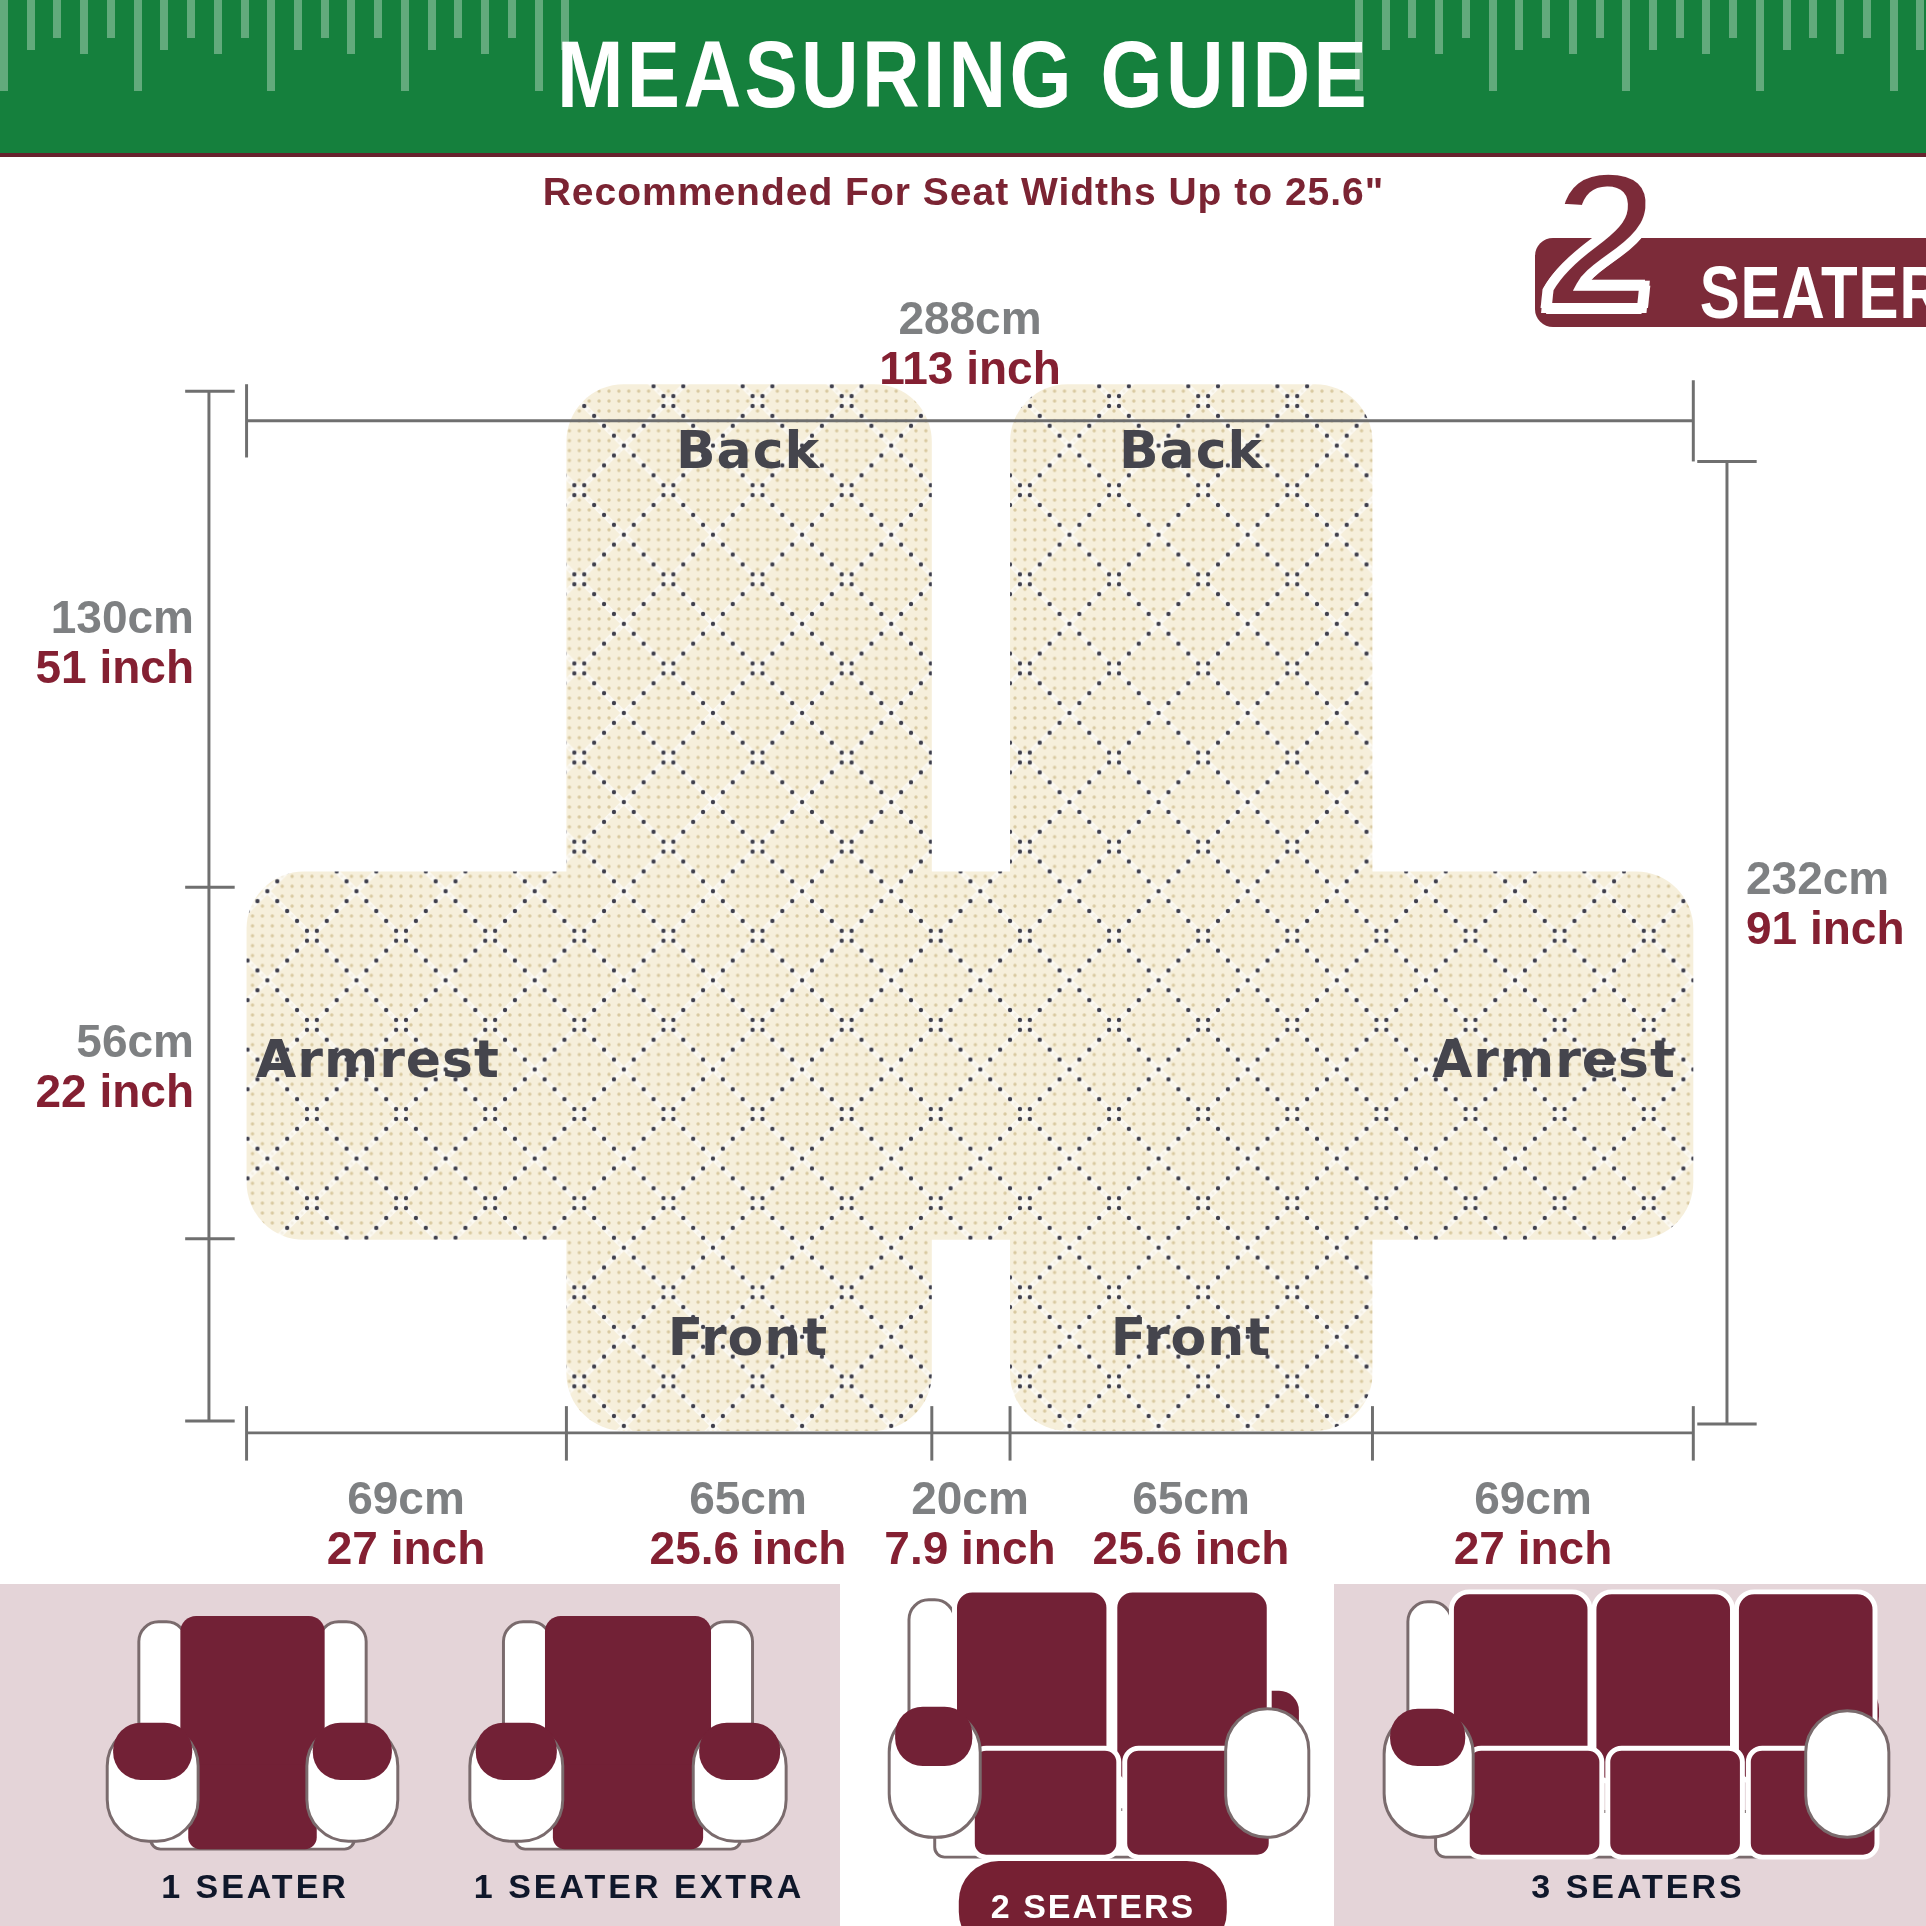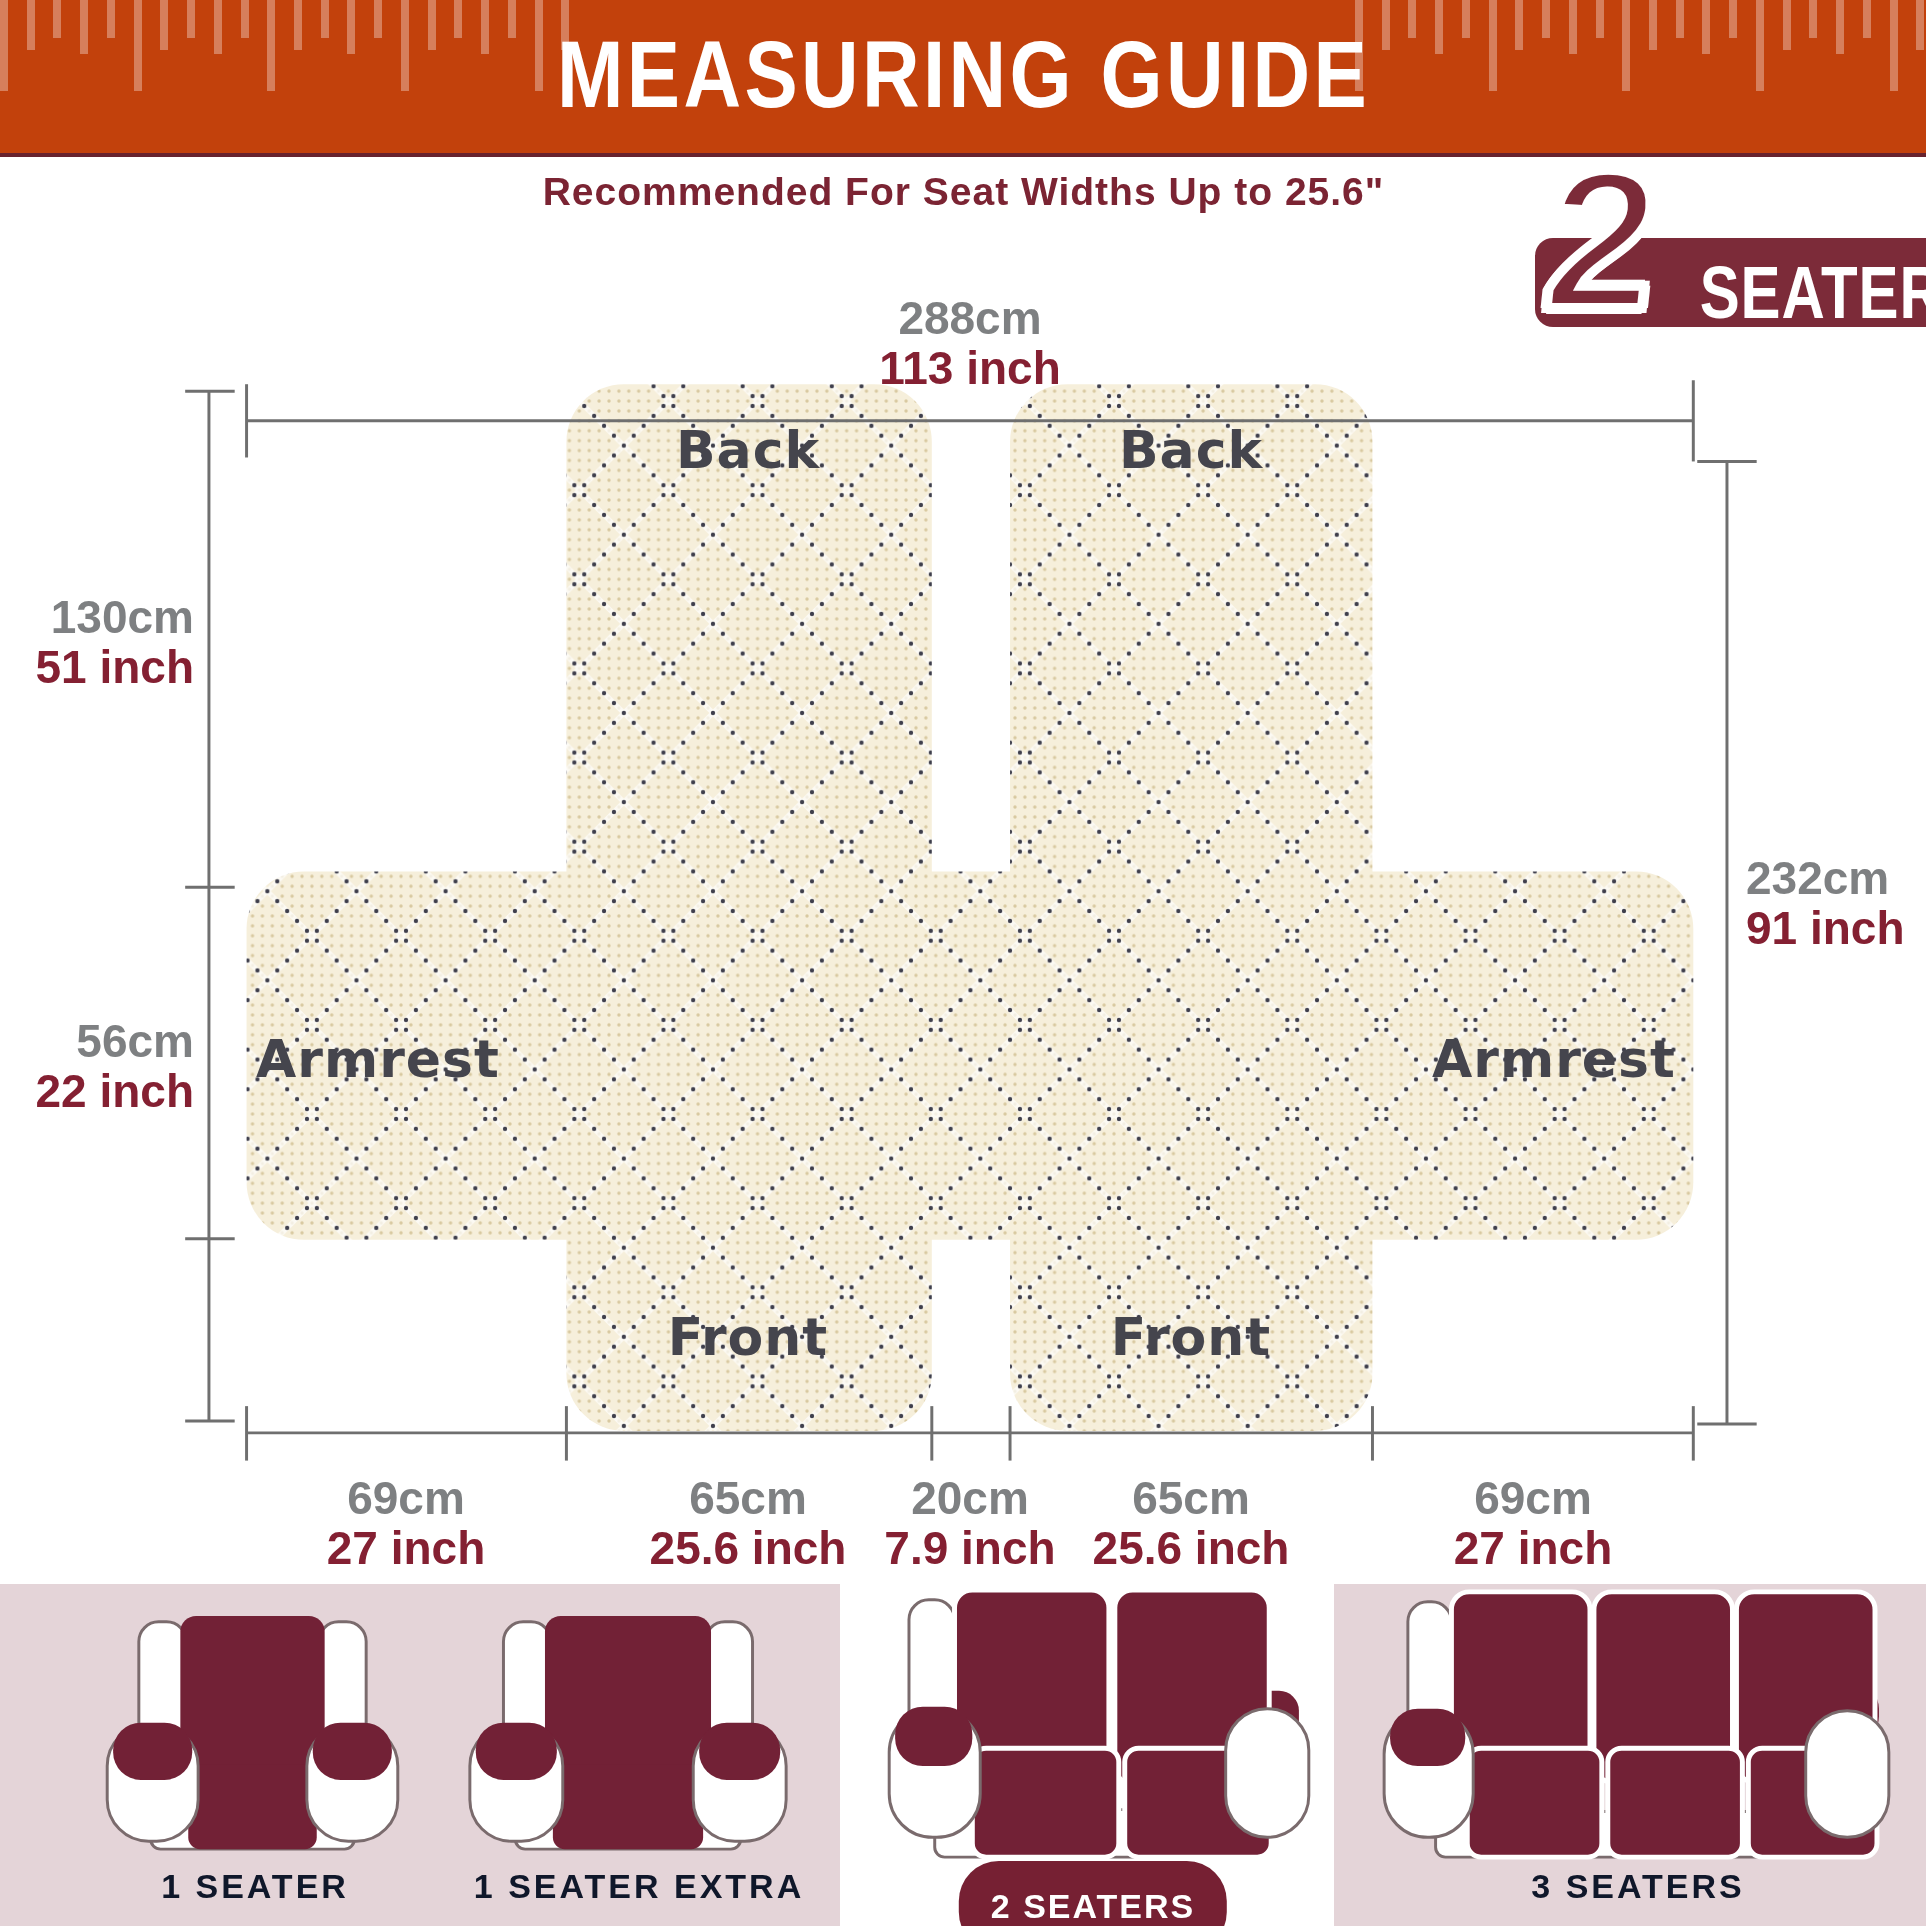--- a/index.html
+++ b/index.html
@@ -1,20 +1,20 @@
 <!DOCTYPE html>
 <html><head>
 <meta charset="utf-8">
 <style>
   html,body{margin:0;padding:0;background:#ffffff;}
   .page{position:relative;width:1927px;height:1927px;background:#ffffff;overflow:hidden;
         font-family:"Liberation Sans", sans-serif;}
 
   
-  .header{position:absolute;left:0;top:0;width:1927px;height:153px;background:#c2410c;
+  .header{position:absolute;left:0;top:0;width:1927px;height:153px;background:#15803d;
           border-bottom:4px solid #67222e;}
   .ruler{position:absolute;top:0;height:139px;}
   .ruler span{position:absolute;top:0;width:8px;background:rgba(255,255,255,.33);}
   .app-title{position:absolute;left:0;top:10px;width:1927px;text-align:center;color:#ffffff;
              font-size:95px;font-weight:700;letter-spacing:4px;transform:scaleX(.84);
              transform-origin:50% 50%;line-height:129px;white-space:nowrap;}
   .subtitle{position:absolute;left:0;top:170px;width:1927px;text-align:center;color:#7b2433;
             font-size:39px;font-weight:600;letter-spacing:1px;}
 
   

